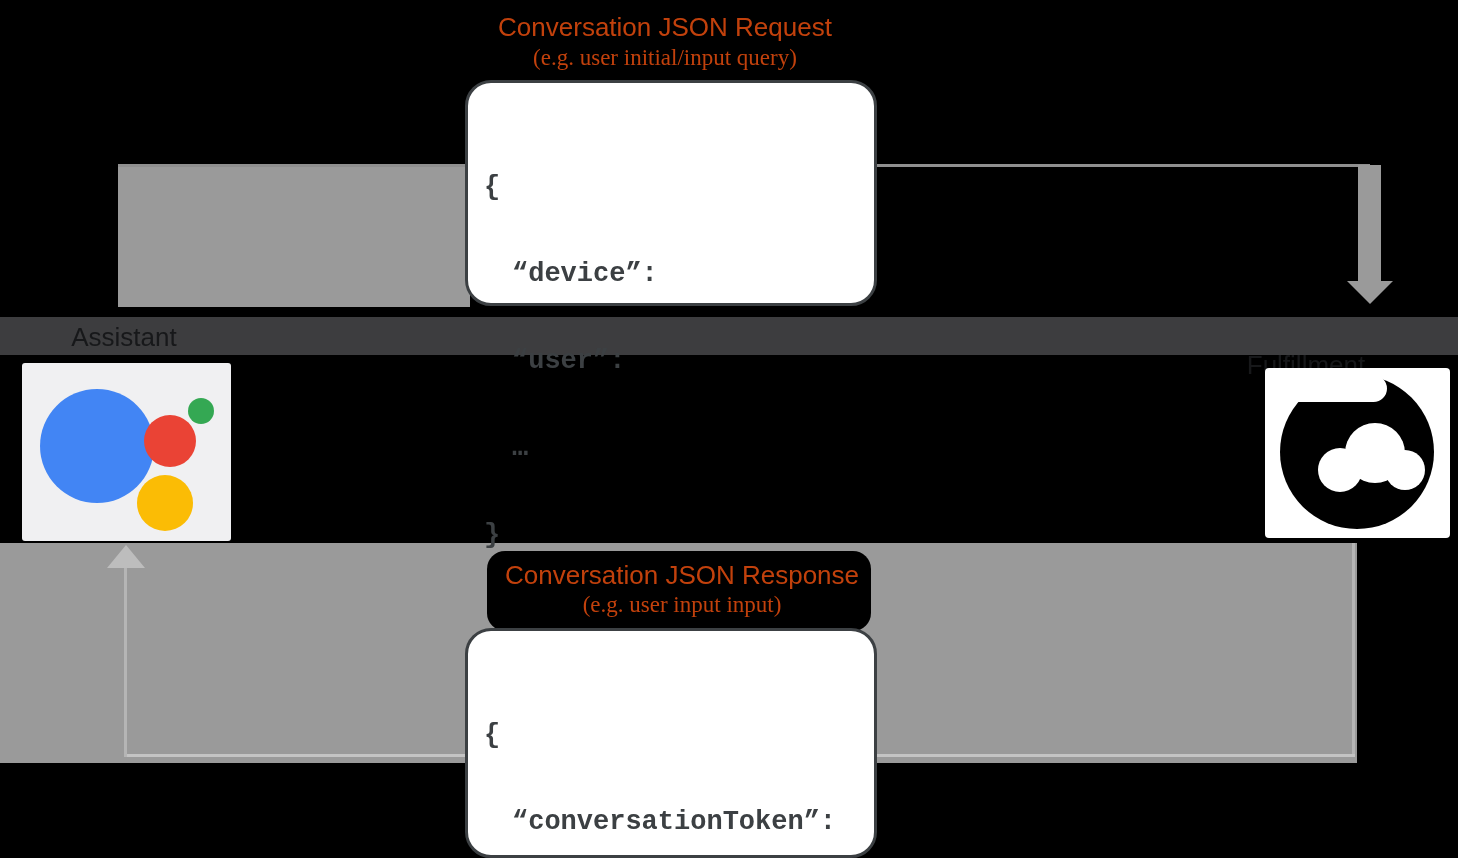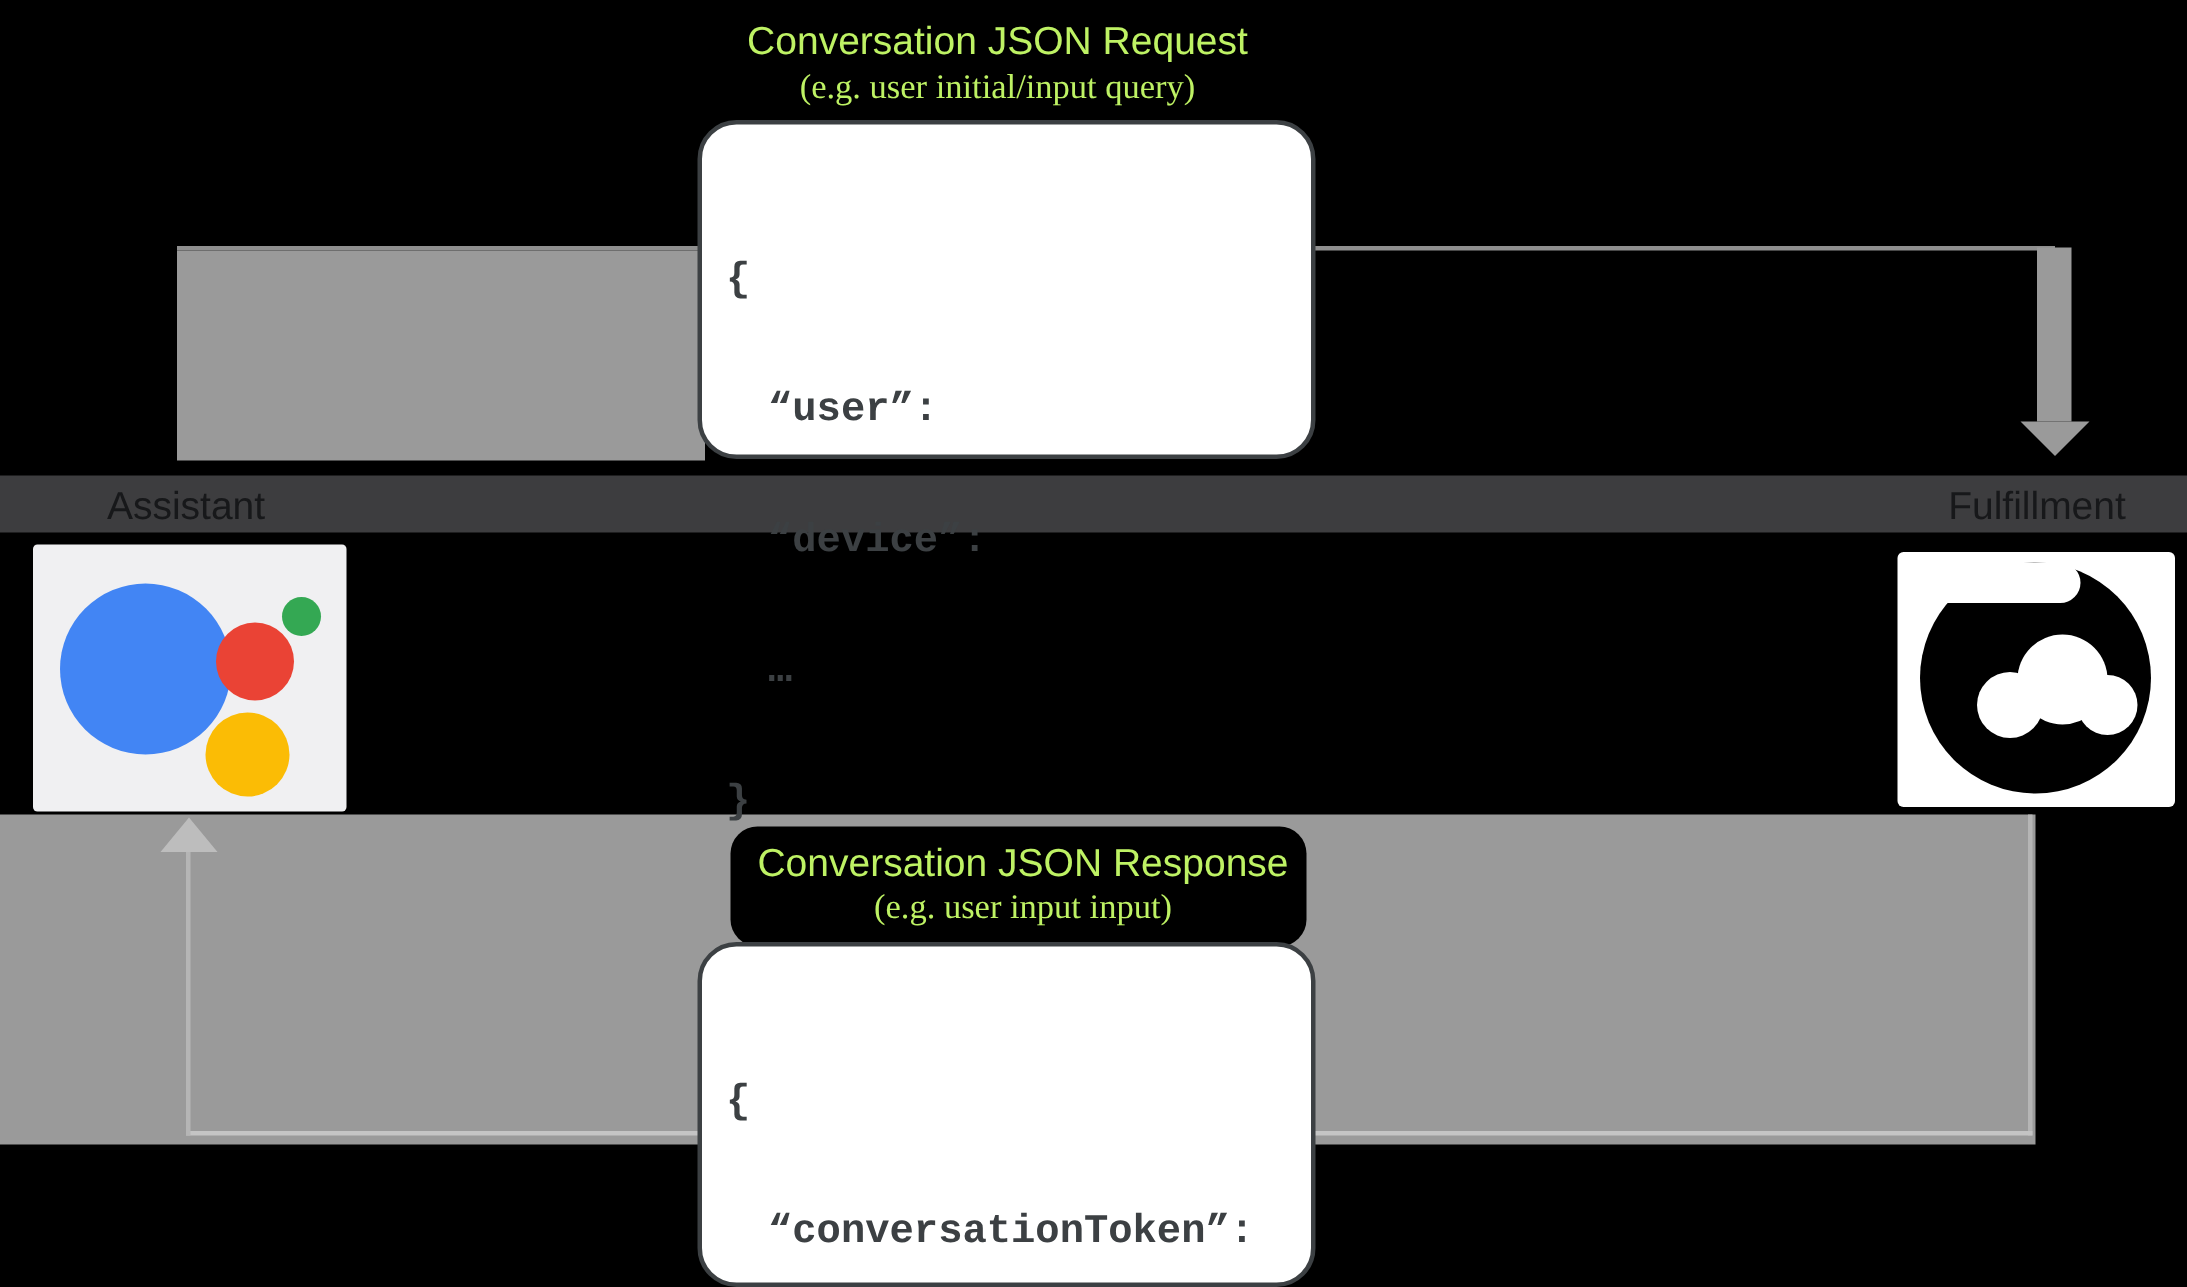--- a/index.html
+++ b/index.html
@@ -1,21 +1,21 @@
 <!DOCTYPE html>
 <html><head>
 <meta charset="utf-8">
 <style>
   html,body{margin:0;padding:0;background:#000;}
   #canvas{
     position:relative;width:1458px;height:858px;background:#000;
     overflow:hidden;font-family:"Liberation Sans",sans-serif;
   }
   
-  .flow-label{position:absolute;width:520px;text-align:center;color:#bef264;}
+  .flow-label{position:absolute;width:520px;text-align:center;color:#c2410c;}
   .flow-title{font-size:26px;line-height:30px;}
   .flow-sub{font-size:23px;line-height:28px;font-family:Liberation Serif, serif;}
   #top-title{left:405px;top:12px;}
   #top-sub{left:405px;top:44px;}
   #bottom-backdrop{position:absolute;left:487px;top:551px;width:384px;height:80px;background:#000;border-radius:18px;}
   #bottom-title{left:422px;top:560px;}
   #bottom-sub{left:422px;top:591px;}
   
   .gray{background:#9a9a9a;}
   #req-panel{position:absolute;left:118px;top:167px;width:352px;height:140px;}
@@ -26,21 +26,21 @@
   #resp-band{position:absolute;left:0;top:543px;width:1357px;height:220px;}
   #resp-head{position:absolute;left:107px;top:545px;width:0;height:0;
     border-left:19px solid transparent;border-right:19px solid transparent;border-bottom:23px solid #bdbdbd;}
   #resp-vline-left{position:absolute;left:124px;top:567px;width:3px;height:190px;background:#b5b5b5;}
   #resp-hline{position:absolute;left:124px;top:754px;width:1231px;height:3px;background:#c4c4c4;}
   #resp-vline-right{position:absolute;left:1352px;top:543px;width:3px;height:214px;background:#b5b5b5;}
   
   #name-band{position:absolute;left:0;top:317px;width:1458px;height:38px;background:#3d3d3f;}
   .entity-name{position:absolute;top:322px;font-size:26px;font-weight:400;color:#17181a;text-align:center;}
   #assistant-name{left:0;width:248px;}
-  #fulfillment-name{left:1258px;width:200px;}
+  #fulfillment-name{left:1206px;width:200px;margin-top:28px;}
   
   #assistant-box{position:absolute;left:22px;top:363px;width:209px;height:178px;background:#f0f0f2;border-radius:3px;}
   .dot{position:absolute;border-radius:50%;}
   #dot-blue{left:18px;top:26px;width:114px;height:114px;background:#4285f4;}
   #dot-red{left:122px;top:52px;width:52px;height:52px;background:#ea4335;}
   #dot-green{left:166px;top:35px;width:26px;height:26px;background:#34a853;}
   #dot-yellow{left:115px;top:112px;width:56px;height:56px;background:#fbbc05;}
   
   #cloud-box{position:absolute;left:1265px;top:368px;width:185px;height:170px;background:#fff;border-radius:4px;}
   #cloud-disc{position:absolute;left:15px;top:7px;width:154px;height:154px;background:#000;border-radius:50%;}
@@ -98,22 +98,22 @@
       <div id="cloud-hump-left" class="cloud-part"></div>
       <div id="cloud-hump-mid" class="cloud-part"></div>
       <div id="cloud-hump-right" class="cloud-part"></div>
       <div id="cloud-base"></div>
     </div>
   </div>
 
   <div id="req-box" class="json-box">
     <div class="code">
       <div class="code-line">{</div>
+      <div class="code-line indent">“device”:</div>
       <div class="code-line indent">“user”:</div>
-      <div class="code-line indent">“device”:</div>
       <div class="code-line indent">…</div>
       <div class="code-line">}</div>
     </div>
   </div>
 
   <div id="resp-box" class="json-box">
     <div class="code">
       <div class="code-line">{</div>
       <div class="code-line indent">“conversationToken”:</div>
       

